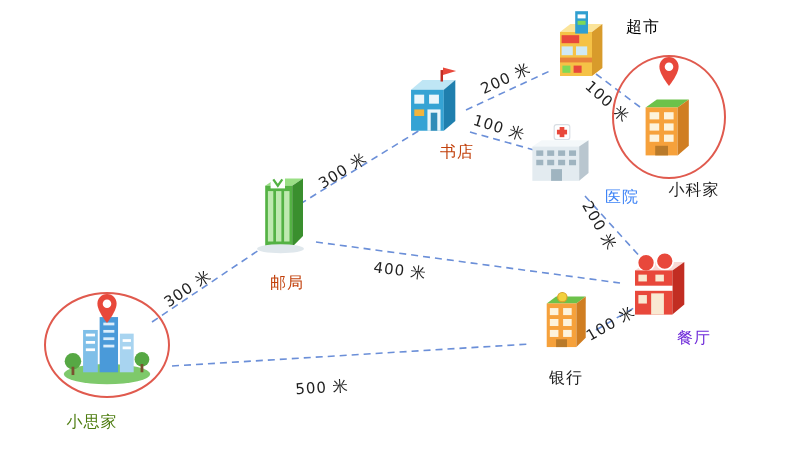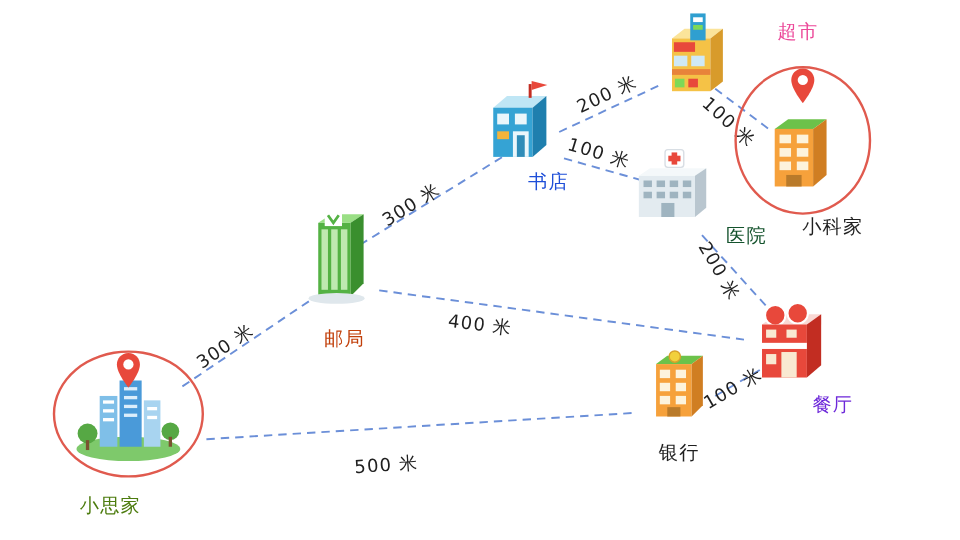--- a/index.html
+++ b/index.html
@@ -165,45 +165,45 @@
       <div class="edge-label" style="left: 343px; top: 171px; transform: translate(-50%, -50%) rotate(-32deg); color: rgb(31, 31, 31);">300 米</div>
       <div class="edge-label" style="left: 188px; top: 289px; transform: translate(-50%, -50%) rotate(-34deg); color: rgb(31, 31, 31);">300 米</div>
       <div class="edge-label" style="left: 400px; top: 271px; transform: translate(-50%, -50%) rotate(7deg); color: rgb(31, 31, 31);">400 米</div>
       <div class="edge-label" style="left: 322px; top: 388px; transform: translate(-50%, -50%) rotate(-4deg); color: rgb(31, 31, 31);">500 米</div>
       <div class="edge-label" style="left: 611px; top: 324px; transform: translate(-50%, -50%) rotate(-30deg); color: rgb(31, 31, 31);">100 米</div>
       <div class="node" style="left: 540px; top: 8px; width: 80px; height: 80px;">
         <svg viewBox="0 0 100 100">
           <use href="#sym-supermarket-icon"></use>
         </svg>
       </div>
-      <div class="node-label" style="left: 665px; top: 27px; color: #ec4899;">超市</div>
+      <div class="node-label" style="left: 643px; top: 27px; color: #000000;">超市</div>
       <div class="node" style="left: 393px; top: 62px; width: 82px; height: 85px;">
         <svg viewBox="0 0 100 100">
           <use href="#sym-bookstore-icon"></use>
         </svg>
       </div>
-      <div class="node-label" style="left: 457px; top: 152px; color: #1d4ed8;">书店</div>
+      <div class="node-label" style="left: 457px; top: 152px; color: #c2410c;">书店</div>
       <div class="ring" style="left: 612px; top: 55px; width: 114px; height: 124px; border-color: rgb(224, 90, 78);"></div>
       <div class="node" style="left: 628px; top: 75px; width: 80px; height: 100px;">
         <svg viewBox="0 0 100 100">
           <use href="#sym-apartment-icon"></use>
         </svg>
       </div>
       <div class="pin" style="left: 656px; top: 56px;">
         <svg viewBox="0 0 24 30">
           <use href="#sym-location-pin-icon"></use>
         </svg>
       </div>
       <div class="node-label" style="left: 694px; top: 190px; color: rgb(31, 31, 31);">小科家</div>
       <div class="node" style="left: 512px; top: 120px; width: 100px; height: 78px;">
         <svg viewBox="0 0 100 100">
           <use href="#sym-hospital-icon"></use>
         </svg>
       </div>
-      <div class="node-label" style="left: 622px; top: 197px; color: #14532d;">医院</div>
+      <div class="node-label" style="left: 622px; top: 197px; color: #3b82f6;">医院</div>
       <div class="node" style="left: 240px; top: 162px; width: 90px; height: 105px;">
         <svg viewBox="0 0 100 100">
           <use href="#sym-post-office-icon"></use>
         </svg>
       </div>
       <div class="node-label" style="left: 287px; top: 283px; color: #c2410c;">邮局</div>
       <div class="node" style="left: 618px; top: 235px; width: 85px; height: 98px;">
         <svg viewBox="0 0 100 100">
           <use href="#sym-restaurant-icon"></use>
         </svg>

